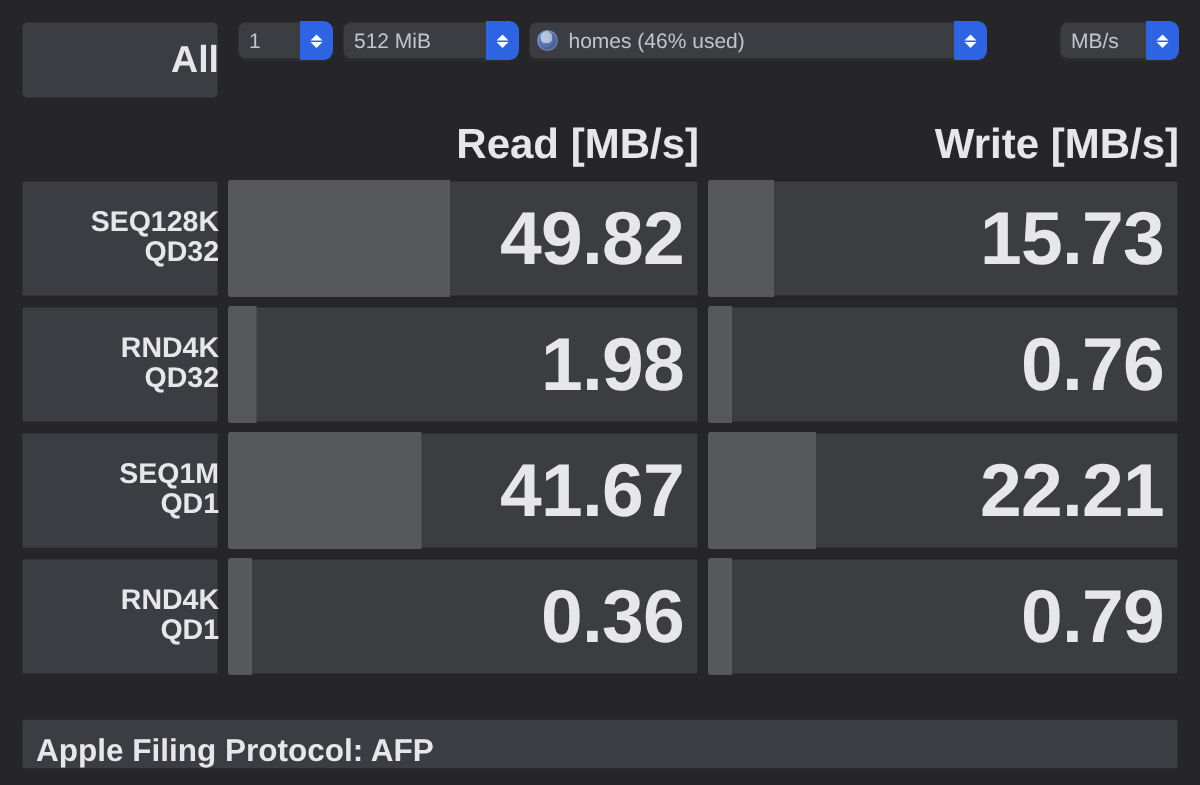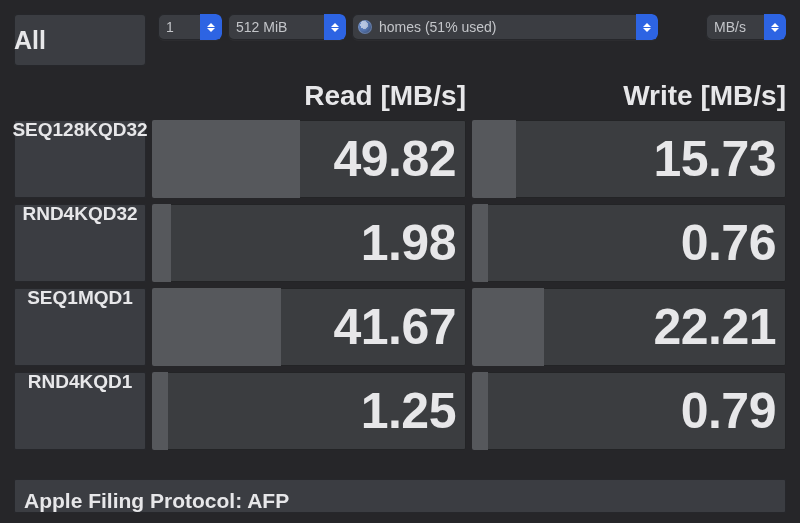--- a/index.html
+++ b/index.html
@@ -54,43 +54,43 @@
   .controls{display:flex;align-items:stretch;gap:6px;}
   .controls .spacer{flex:1 1 auto;}
   .sel-count{width:64px;} .sel-count .lbl{text-align:left;}
   .sel-size {width:118px;}
   .sel-disk {width:306px;}
   .sel-unit {width:80px;}
 
   
   .btn-all{
     width:132px;height:52px;border-radius:4px;background:var(--bg-1);
-    display:flex;align-items:center;justify-content:flex-start;
+    display:flex;align-items:center;justify-content:flex-end;
     font-size:25px;font-weight:600;color:var(--txt);
     box-shadow:inset 0 0 0 1px rgba(0,0,0,.35);
     position:absolute;left:14px;top:14px;
   }
 
   
   .head-row{
     display:grid;
     grid-template-columns:132px 1fr 1fr;
     gap:6px;height:34px;align-items:flex-end;
     padding-left:0;margin-top:30px;
   }
   .head-row div{font-size:28px;font-weight:700;color:var(--txt);text-align:right;}
   .head-row .sp{}
 
   
   .row{
     display:grid;grid-template-columns:132px 1fr 1fr;gap:6px;height:78px;
   }
   .rowlabel{
-    background:var(--bg-1);border-radius:2px;display:flex;
-    align-items:flex-start;justify-content:center;font-weight:700;font-size:19px;line-height:1.05;
+    background:var(--bg-1);border-radius:2px;display:flex;flex-direction:column;
+    align-items:flex-end;justify-content:center;font-weight:700;font-size:19px;line-height:1.05;
     color:var(--txt);box-shadow:inset 0 0 0 1px rgba(0,0,0,.35);
   }
   .cell{
     position:relative;background:var(--bar-0);border-radius:2px;overflow:hidden;
     box-shadow:inset 0 0 0 1px rgba(0,0,0,.4);
     display:flex;align-items:center;justify-content:flex-end;padding-right:10px;
   }
   .cell .fill{position:absolute;left:0;top:0;bottom:0;background:var(--bar-1);}
   .cell .val{
     position:relative;font-size:50px;font-weight:800;color:var(--txt);
@@ -118,21 +118,21 @@
     <div class="select sel-count">
       <span class="lbl">1</span>
       <span class="chev"></span>
     </div>
     <div class="select sel-size">
       <span class="lbl">512 MiB</span>
       <span class="chev"></span>
     </div>
     <div class="select sel-disk">
       <span class="globe"></span>
-      <span class="lbl" style="padding-left:0">homes (51% used)</span>
+      <span class="lbl" style="padding-left:0">homes (46% used)</span>
       <span class="chev"></span>
     </div>
     <div class="spacer"></div>
     <div class="select sel-unit">
       <span class="lbl">MB/s</span>
       <span class="chev"></span>
     </div>
   </div>
 
   <div class="head-row">
@@ -184,21 +184,21 @@
           <span class="val">22.21</span>
         </div>
       </div>
       <div class="row">
         <div class="rowlabel">
           <span>RND4K</span>
           <span>QD1</span>
         </div>
         <div class="cell">
           <div class="fill" style="width: 5%;"></div>
-          <span class="val">1.25</span>
+          <span class="val">0.36</span>
         </div>
         <div class="cell">
           <div class="fill" style="width: 5%;"></div>
           <span class="val">0.79</span>
         </div>
       </div>
     </div>
 
   <div class="footer">
     <span>Apple Filing Protocol: AFP</span>

